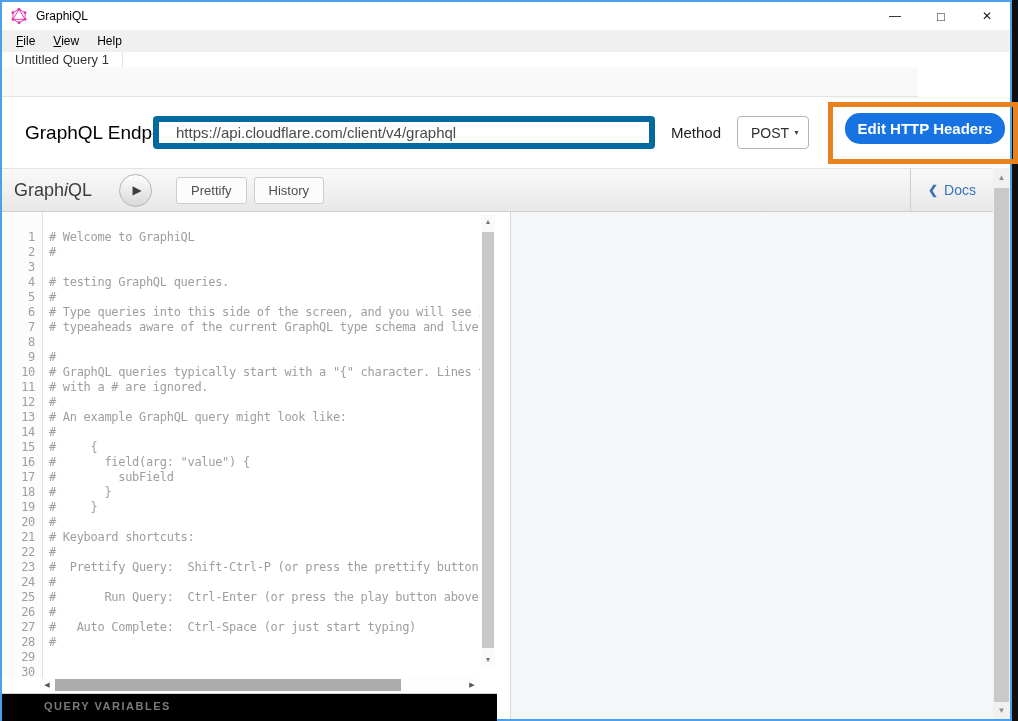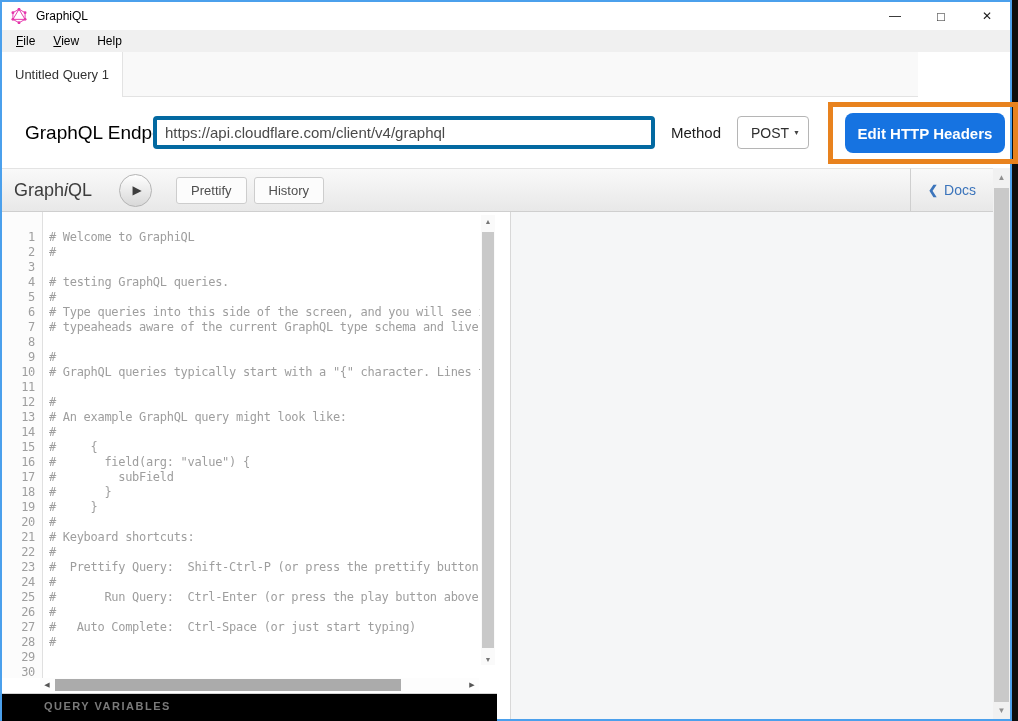--- a/index.html
+++ b/index.html
@@ -23,41 +23,41 @@
             font-size:12px; color:#1a1a1a; cursor:default; }
   .tb-btn.max { font-size:13px; }
 
   
   .menubar { position:absolute; left:0; top:28px; width:1008px; height:22px; background:#f0f0f0;
              display:flex; align-items:center; padding-left:5px; }
   .menu-item { display:inline-block; font-size:12px; color:#000; padding:0 9px; line-height:22px; }
   .menu-item.ak::first-letter { text-decoration:underline; }
 
   
-  .tabstrip { position:absolute; left:0; top:50px; width:916px; height:45px; display:flex; }
+  .tabstrip { position:absolute; left:0; top:50px; width:916px; height:45px; display:flex;flex-direction:column; }
   .tab { width:121px; background:#fff; border-right:1px solid #e3e3e3; display:flex;
          align-items:center; padding-left:13px; font-size:13px; color:#333; }
   .tab-fill { flex:1; background:#f9f9f9; border-bottom:1px solid #e3e3e3; }
 
   
   .endpoint-row { position:absolute; left:0; top:95px; width:1008px; height:71px; background:#fff; }
   .ep-label { position:absolute; left:23px; top:0; height:71px; display:flex; align-items:center;
               font-size:19px; color:#000000; }
   .ep-input { position:absolute; left:151px; top:19px; width:502px; height:33px;
-              border:4px solid #0369a1; border-radius:4px; padding:0 8px; font-size:15px;
+              border:6px solid #0369a1; border-radius:4px; padding:0 17px; font-size:15px;
               color:#4a4a4a; font-family:"Liberation Sans", sans-serif; background:#fff; outline:none; }
   .method-label { position:absolute; left:669px; top:0; height:71px; display:flex; align-items:center;
                   font-size:15px; color:#1c1c1c;text-align:right; }
   .method-select { position:absolute; left:735px; top:19px; width:72px; height:33px;
                    border:1px solid #b5b5b5; border-radius:4px; background:#fff;
                    display:flex; align-items:center; cursor:default; }
   .method-value { font-size:14px; color:#2f2f2f; margin-left:13px; }
   .method-caret { font-size:7px; color:#444; margin-left:auto; margin-right:8px; }
-  .headers-btn { position:absolute; left:843px; top:16px; width:160px; height:40px;
-                 background:#1673E1; border:none; border-radius:8px; color:#fff;
+  .headers-btn { position:absolute; left:843px; top:16px; width:160px; height:31px;
+                 background:#1673E1; border:none; border-radius:15px; color:#fff;
                  font-size:15px; font-weight:600; font-family:"Liberation Sans", sans-serif; cursor:pointer; }
 
   
   .annotation-box { position:absolute; left:828px; top:102px; width:190px; height:62px;
                     border:5px solid #E8821E; pointer-events:none; z-index:30; }
 
   
   .gql-toolbar { position:absolute; left:0; top:166px; width:908px; height:44px;
                  background:linear-gradient(#f9f9f9,#e8e8e8);
                  border-top:1px solid #e3e3e3; border-bottom:1px solid #cfcfcf;
@@ -227,20 +227,21 @@
             <div class="line">
               <span class="ln">9</span>
               <span class="code">#</span>
             </div>
             <div class="line">
               <span class="ln">10</span>
               <span class="code"># GraphQL queries typically start with a "{" character. Lines that starts</span>
             </div>
             <div class="line">
               <span class="ln">11</span>
+              <span class="code"># with a # are ignored.</span>
             </div>
             <div class="line">
               <span class="ln">12</span>
               <span class="code">#</span>
             </div>
             <div class="line">
               <span class="ln">13</span>
               <span class="code"># An example GraphQL query might look like:</span>
             </div>
             <div class="line">

